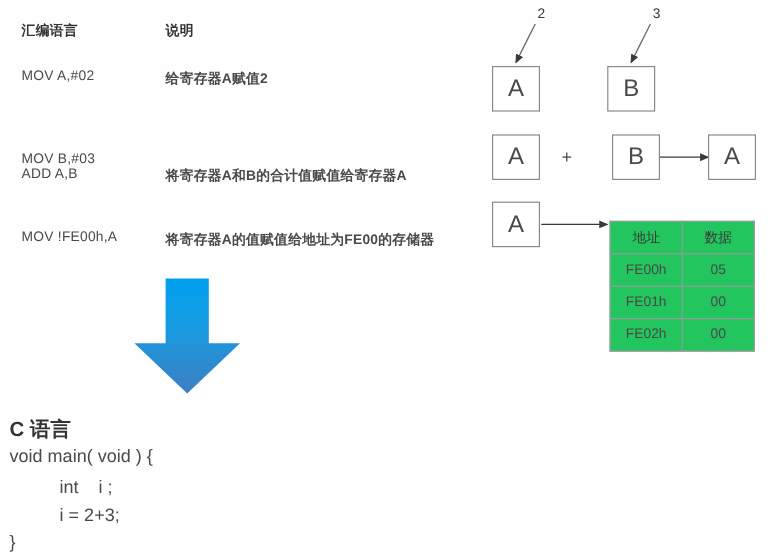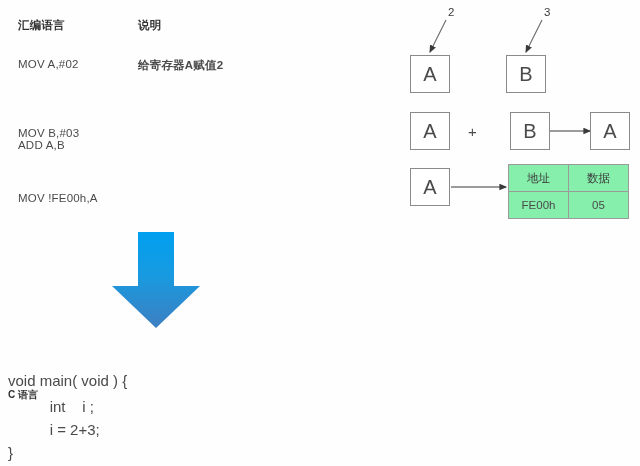--- a/index.html
+++ b/index.html
@@ -72,25 +72,24 @@
   #c-block {
     position: absolute;
     left: 0;
     top: 346px;
     width: 320px;
   }
   #c-block .c-title {
     position: absolute;
     left: 8px;
     top: 0;
-    font-size: 10px;
+    font-size: 17px;
     font-weight: bold;
     color: #333;
     white-space: nowrap;
-    margin-top: 42px;
   }
   .c-line {
     position: absolute;
     left: 8px;
     font-size: 15px;
     color: #4a4a4a;
     white-space: pre;
   }
 
   
@@ -136,23 +135,23 @@
     width: 240px;
     height: 300px;
     overflow: visible;
     pointer-events: none;
   }
 
   
   #memory-table {
     position: absolute;
     left: 108px;
-    top: 164px;
+    top: 184px;
     border-collapse: collapse;
-    background: #86efac;
+    background: #22c55e;
   }
   #memory-table td,
   #memory-table th {
     border: 1px solid #9a9a9a;
     width: 60px;
     height: 27px;
     text-align: center;
     font-size: 11.5px;
     font-weight: normal;
     color: #4a4a4a;
@@ -179,24 +178,26 @@
       <span class="asm-mnemonic">MOV A,#02</span>
       <span class="asm-desc">给寄存器A赋值2</span>
     </div>
 
     <div class="asm-row" style="top:81px;margin-top:28px;">
       <span class="asm-mnemonic">MOV B,#03</span>
     </div>
 
     <div class="asm-row" style="top:121px;text-align:right;">
       <span class="asm-mnemonic">ADD A,B</span>
+      <span class="asm-desc">将寄存器A和B的合计值赋值给寄存器A</span>
     </div>
 
     <div class="asm-row" style="top:174px;">
       <span class="asm-mnemonic">MOV !FE00h,A</span>
+      <span class="asm-desc">将寄存器A的值赋值给地址为FE00的存储器</span>
     </div>
   </div>
 
   <div id="flow-arrow">
     <svg width="104" height="104" viewBox="0 0 104 104" xmlns="http://www.w3.org/2000/svg">
       <defs>
         <linearGradient id="arrowGrad" x1="0" y1="0" x2="0" y2="1">
           <stop offset="0%" stop-color="#00a0f0"></stop>
           <stop offset="45%" stop-color="#189ae0"></stop>
           <stop offset="100%" stop-color="#3e7fc1"></stop>
@@ -262,17 +263,25 @@
         <tr>
           <th>地址</th>
           <th>数据</th>
         </tr>
       </thead>
       <tbody>
         <tr>
           <td>FE00h</td>
           <td>05</td>
         </tr>
+        <tr>
+          <td>FE01h</td>
+          <td>00</td>
+        </tr>
+        <tr>
+          <td>FE02h</td>
+          <td>00</td>
+        </tr>
       </tbody>
     </table>
 
   </div>
 </div>
 
 </body></html>

